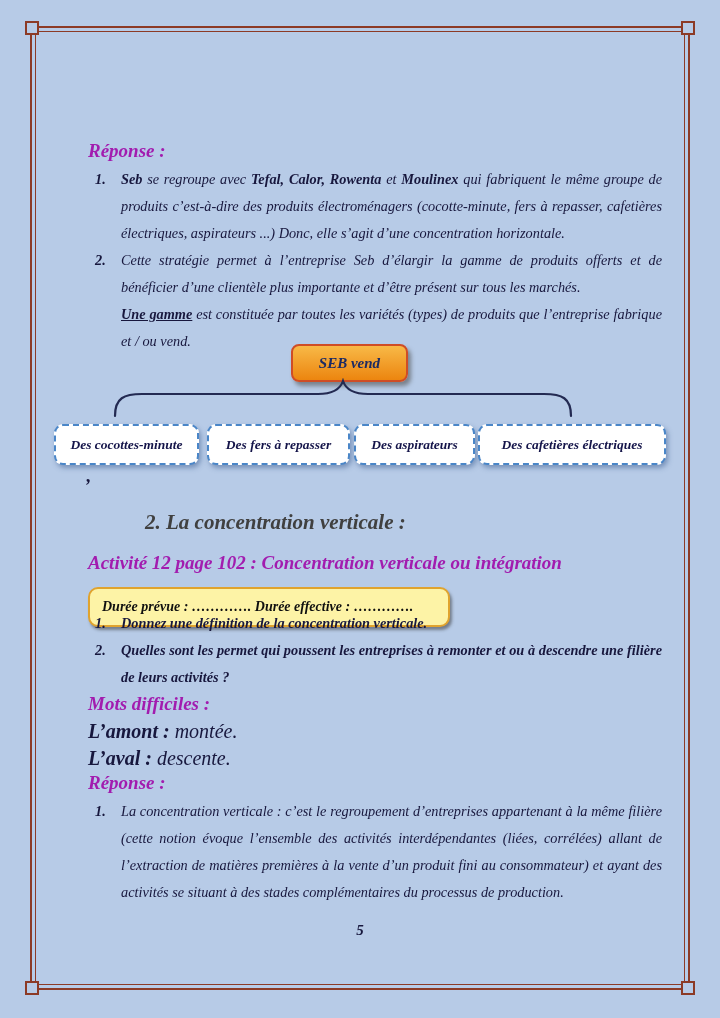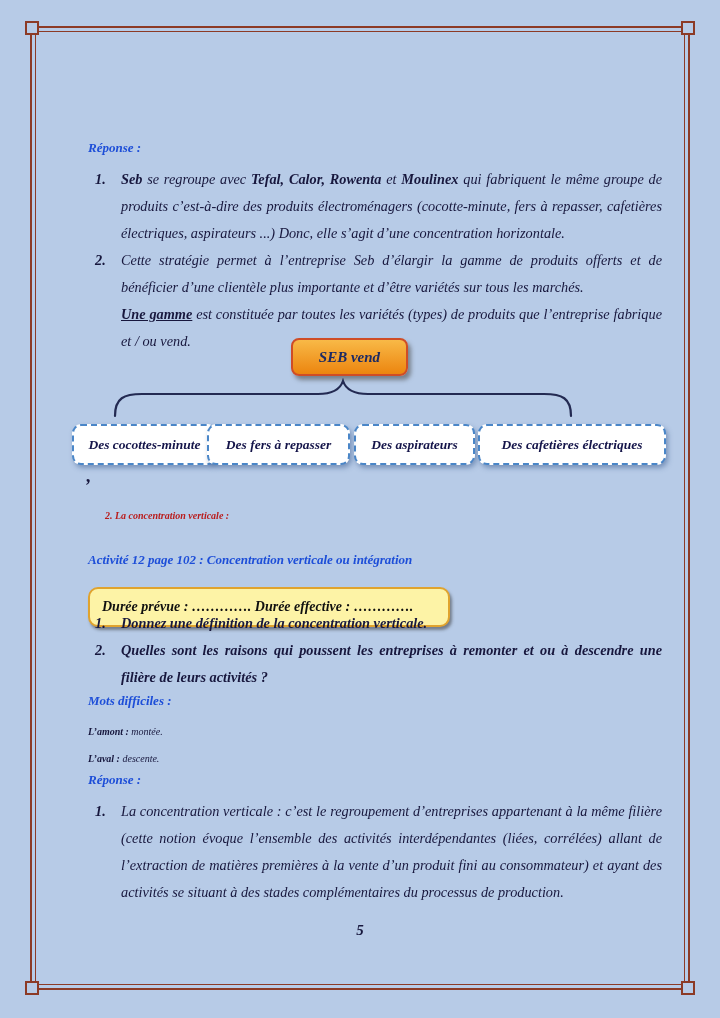--- a/index.html
+++ b/index.html
@@ -13,61 +13,61 @@
   .frame-inner{position:absolute;left:35px;top:31px;right:35px;bottom:33px;border:1px solid #8c3a26;}
   .corner{position:absolute;width:10px;height:10px;border:2px solid #8c3a26;background:#b7cbe7;z-index:2;}
   .c-tl{left:25px;top:21px;} .c-tr{right:25px;top:21px;}
   .c-bl{left:25px;bottom:23px;} .c-br{right:25px;bottom:23px;}
 
   .abs{position:absolute;}
   .body-text{font-style:italic;font-size:14.3px;line-height:27px;text-align:justify;}
   .li{display:flex;}
   .num{font-weight:bold;font-style:italic;width:26px;flex:none;font-size:14.3px;line-height:27px;}
   .txt{flex:1;}
-  .orange{color:#1d4ed8;font-weight:bold;font-style:italic;font-size:13px;}
-  .blue-h{color:#b91c1c;font-weight:bold;font-style:italic;font-size:10px;}
+  .orange{color:#a21caf;font-weight:bold;font-style:italic;font-size:19px;}
+  .blue-h{color:#404040;font-weight:bold;font-style:italic;font-size:21px;margin-left:40px;}
   .bold-it{font-weight:bold;}
 
   #reponse1{left:88px;top:140px;}
   #item1{left:95px;top:166px;width:567px;}
   #item2{left:95px;top:247px;width:567px;}
   #diagram{left:0;top:338px;width:720px;height:170px;}
   #heading2{left:105px;top:510px;}
   #activity{left:88px;top:537px;margin-top:15px;}
   #duration{left:88px;top:561px;width:346px;height:36px;}
   #q1{left:95px;top:610px;width:567px;}
   #q2{left:95px;top:637px;width:567px;}
   #mots{left:88px;top:693px;}
   #def1{left:88px;top:718px;}
   #def2{left:88px;top:745px;}
   #reponse2{left:88px;top:772px;}
   #answer1{left:95px;top:798px;width:567px;}
   #pagenum{left:0;top:922px;width:720px;text-align:center;font-weight:bold;font-style:italic;font-size:15px;}
 
-  .def-line{font-size:10px;line-height:27px;font-style:italic;}
+  .def-line{font-size:20px;line-height:27px;font-style:italic;}
 
   
   .seb-box{
-    position:absolute;left:291px;top:0;width:113px;height:34px;
+    position:absolute;left:291px;top:6px;width:113px;height:34px;
     background:linear-gradient(#f8b947,#ec850f);
     border:2px solid #cf4d26;border-radius:8px;
     box-shadow:3px 4px 4px rgba(80,80,80,.6);
     display:flex;align-items:center;justify-content:center;
     font-weight:bold;font-style:italic;color:#1d2b63;font-size:15px;
   }
   .brace{position:absolute;left:112px;top:40px;}
   .dbox{
     position:absolute;top:86px;height:37px;background:#ffffff;
     border:2px dashed #4a86c8;border-radius:9px;
     box-shadow:2px 3px 5px rgba(70,100,150,.55);
     display:flex;align-items:center;justify-content:center;
     font-weight:bold;font-style:italic;font-size:13.5px;color:#15154a;
     white-space:nowrap;
   }
-  #dbox0{left:72px;width:141px;border-radius:9px;}
+  #dbox0{left:54px;width:141px;border-radius:9px;}
   #dbox1{left:207px;width:139px;}
   #dbox2{left:354px;width:117px;}
   #dbox3{left:478px;width:184px;}
   .stray{position:absolute;left:85px;top:138px;font-size:18px;font-weight:bold;}
 
   .duration-box{
     background:#fdf3a6;border:2px solid #e0a32e;border-radius:10px;
     box-shadow:2px 3px 3px rgba(50,50,50,.5);
     display:flex;align-items:center;padding-left:12px;
     font-weight:bold;font-style:italic;font-size:14px;color:#101010;margin-top:26px;
@@ -86,21 +86,21 @@
 <div id="reponse1" class="abs orange">Réponse :</div>
 
 <div id="item1" class="abs li">
   <span class="num">1.</span>
   <div class="txt body-text"><span style="font-weight: bold;">Seb</span><span> se regroupe avec </span><span style="font-weight: bold;">Tefal, Calor, Rowenta</span><span> et </span><span style="font-weight: bold;">Moulinex</span><span> qui fabriquent le même groupe de produits c’est-à-dire des produits électroménagers (cocotte-minute, fers à repasser, cafetières électriques, aspirateurs ...) Donc, elle s’agit d’une concentration horizontale.</span></div>
 </div>
 
 <div id="item2" class="abs li">
   <span class="num">2.</span>
   <div class="txt">
-    <div class="body-text"><span>Cette stratégie permet à l’entreprise Seb d’élargir la gamme de produits offerts et de bénéficier d’une clientèle plus importante et d’être variétés sur tous les marchés.</span></div>
+    <div class="body-text"><span>Cette stratégie permet à l’entreprise Seb d’élargir la gamme de produits offerts et de bénéficier d’une clientèle plus importante et d’être présent sur tous les marchés.</span></div>
     <div class="body-text"><span style="font-weight: bold; text-decoration: underline;">Une gamme</span><span> est constituée par toutes les variétés (types) de produits que l’entreprise fabrique et / ou vend.</span></div>
   </div>
 </div>
 
 <div id="diagram" class="abs">
   <div class="seb-box">SEB vend</div>
   <svg class="brace" width="462" height="44" viewBox="0 0 462 44">
     <path d="M3,38 C3,20 12,16 30,16 L206,16 C220,16 228,12 231,3 C234,12 242,16 256,16 L432,16 C450,16 459,20 459,38" fill="none" stroke="#232a52" stroke-width="2.2" stroke-linecap="round"></path>
   </svg>
   <div id="dbox0" class="dbox">Des cocottes-minute</div>
@@ -120,21 +120,21 @@
 <div id="duration" class="abs duration-box">
   <span>Durée prévue : ………….   Durée effective : ………….</span>
 </div>
 
 <div id="q1" class="abs li">
   <span class="num">1.</span>
   <div class="txt body-text bold-it">Donnez une définition de la concentration verticale.</div>
 </div>
 <div id="q2" class="abs li">
   <span class="num">2.</span>
-  <div class="txt body-text bold-it">Quelles sont les raisons qui poussent les entreprises à remonter et ou à descendre une filière de leurs activités ?</div>
+  <div class="txt body-text bold-it">Quelles sont les permet qui poussent les entreprises à remonter et ou à descendre une filière de leurs activités ?</div>
 </div>
 
 <div id="mots" class="abs orange">Mots difficiles :</div>
 
 <div id="def1" class="abs def-line">
   <span class="bold-it">L’amont :</span><span> montée.</span>
 </div>
 <div id="def2" class="abs def-line">
   <span class="bold-it">L’aval :</span><span> descente.</span>
 </div>

